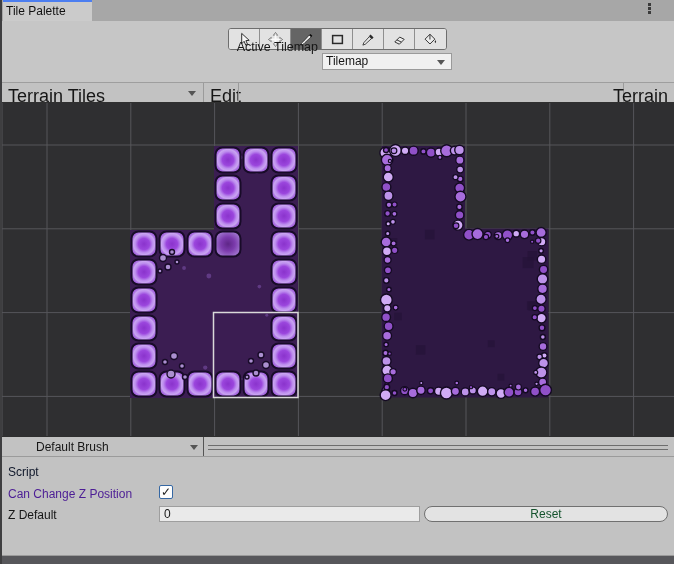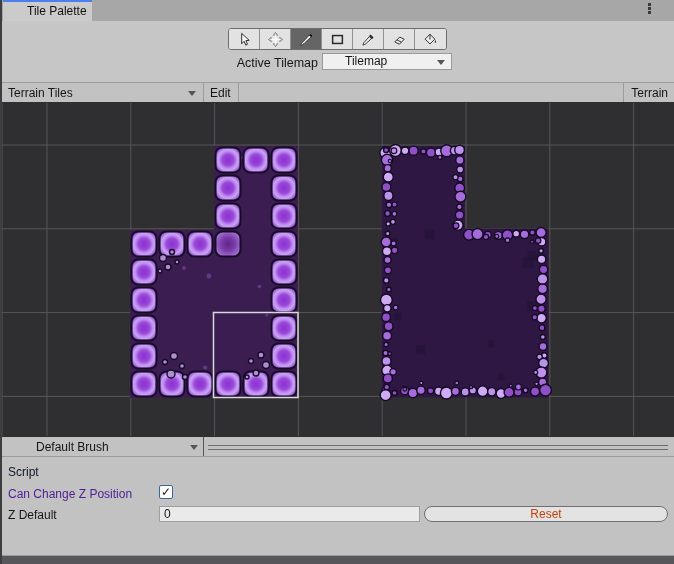--- a/index.html
+++ b/index.html
@@ -6,52 +6,52 @@
   .window{
     position:relative;width:674px;height:564px;overflow:hidden;
     background:#c6c6c6;font-family:"Liberation Sans",sans-serif;
     -webkit-font-smoothing:antialiased;color:#1c1c1c;
   }
   
   .tabbar{position:absolute;left:0;top:0;width:674px;height:21px;background:#a7a7a7;}
   .tab{
     position:absolute;left:3px;top:0;width:89px;height:21px;background:#cbcbcb;
     border-top:2px solid #4c7ef0;box-sizing:border-box;
-    font-size:12px;line-height:18px;padding-left:24px;color:#111;
+    font-size:12px;line-height:18px;padding-left:3px;color:#111;
   }
   .kebab{position:absolute;right:22px;top:3px;width:4px;height:13px;}
   .kebab i{display:block;width:3px;height:3px;background:#3a3a3a;margin-bottom:1px;}
   
   .toolarea{position:absolute;left:0;top:21px;width:674px;height:61px;background:#c6c6c6;}
   .toolgroup{
     position:absolute;left:228px;top:7px;display:flex;height:20px;
     border:1px solid #6e6e6e;border-radius:3px;overflow:hidden;background:#e2e2e2;
   }
   .toolbtn{
     width:31px;height:20px;background:#e2e2e2;border-right:1px solid #8f8f8f;
     display:flex;align-items:center;justify-content:center;box-sizing:border-box;
   }
   .toolbtn:last-child{border-right:none;}
   .toolbtn.selected{background:#656565;}
   .toolbtn svg{display:block;}
-  .at-label{position:absolute;left:0;top:35px;width:318px;text-align:right;font-size:12.5px;color:#161616;}
+  .at-label{position:absolute;left:0;top:19px;width:318px;text-align:right;font-size:12.5px;color:#161616;}
   .at-drop{
     position:absolute;left:322px;top:32px;width:130px;height:17px;background:#f0f0f0;
     border:1px solid #9a9a9a;box-sizing:border-box;font-size:12px;line-height:15px;
-    padding-left:22px;color:#161616;
+    padding-left:3px;color:#161616;
   }
   .caret{
     position:absolute;width:0;height:0;border-left:4px solid transparent;
     border-right:4px solid transparent;border-top:5px solid #555;
   }
   
   .palbar{
     position:absolute;left:0;top:82px;width:674px;height:21px;background:#c2c2c2;
     border-top:1px solid #9e9e9e;border-bottom:1px solid #303030;box-sizing:border-box;
-    font-size:12px;color:#161616;
+    font-size:18px;color:#161616;
   }
   .palbar .sep{position:absolute;top:0;width:1px;height:19px;background:#9b9b9b;}
   .pal-name{position:absolute;left:8px;top:3px;}
   .pal-edit{position:absolute;left:210px;top:3px;}
   .pal-gizmos{position:absolute;right:6px;top:3px;}
   
   .canvas{position:absolute;left:0;top:103px;width:674px;height:333px;background:#2f2f31;}
   .canvas svg{display:block;}
   
   .brushpanel{position:absolute;left:0;top:436px;width:674px;height:120px;background:#c2c2c2;}
@@ -89,21 +89,21 @@
   }
   .checkbox.checked::after{content:"\2713";}
   .z-input{
     position:absolute;left:159px;top:70px;width:261px;height:16px;background:#eaeaea;
     border:1px solid #9e9e9e;box-sizing:border-box;font-size:12px;padding:0 0 0 4px;
     color:#161616;font-family:"Liberation Sans",sans-serif;outline:none;
   }
   .reset-btn{
     position:absolute;left:424px;top:70px;width:244px;height:16px;background:#e3e3e3;
     border:1px solid #707070;border-radius:8px;box-sizing:border-box;
-    font-size:12px;text-align:center;line-height:14px;color:#c2410c;
+    font-size:12px;text-align:center;line-height:14px;color:#14532d;
   }
   .bottomstrip{position:absolute;left:0;top:555px;width:674px;height:9px;background:#57575b;border-top:1px solid #9a9a9a;box-sizing:border-box;}
   .left-edge{position:absolute;left:0;top:0;width:2px;height:564px;background:#3e3e40;z-index:60;}
 </style>
 </head>
 <body>
 
 <div class="window">
 
   <div class="tabbar">

